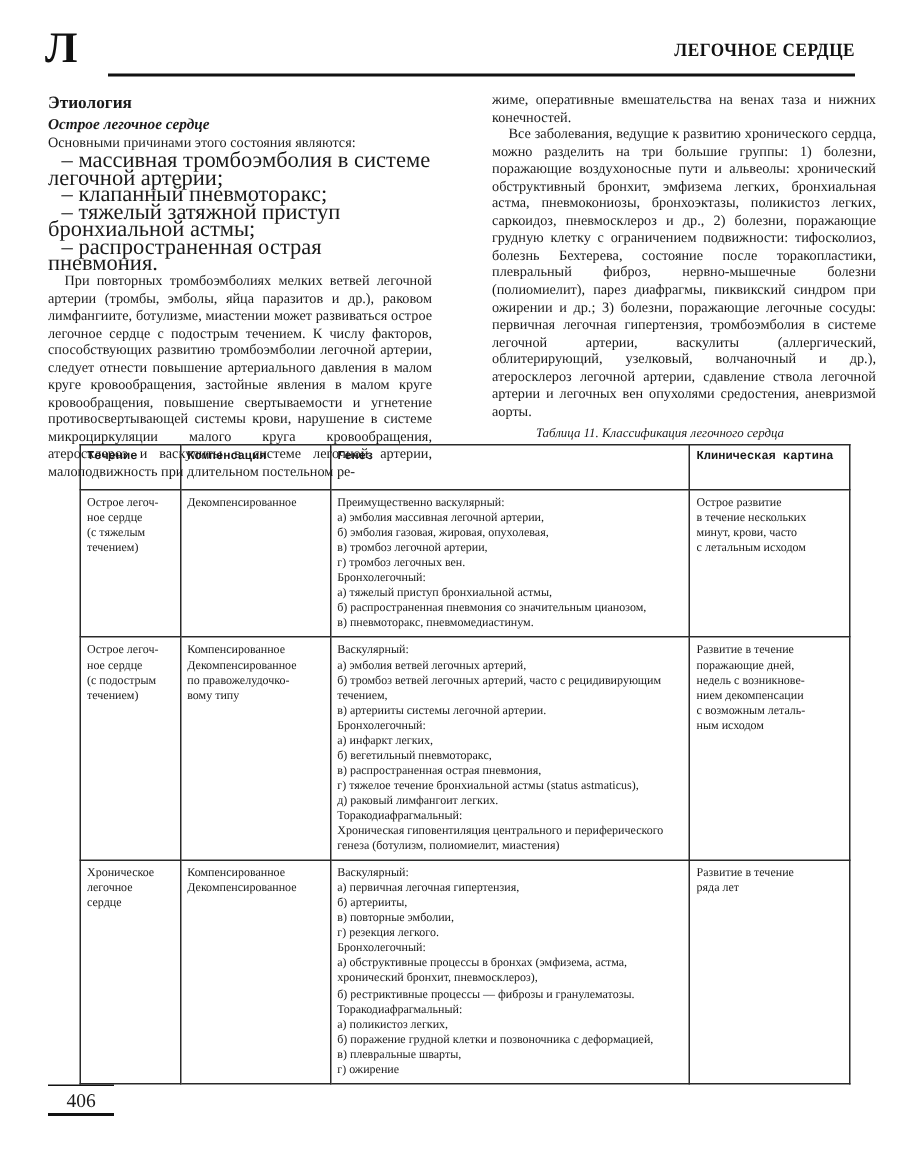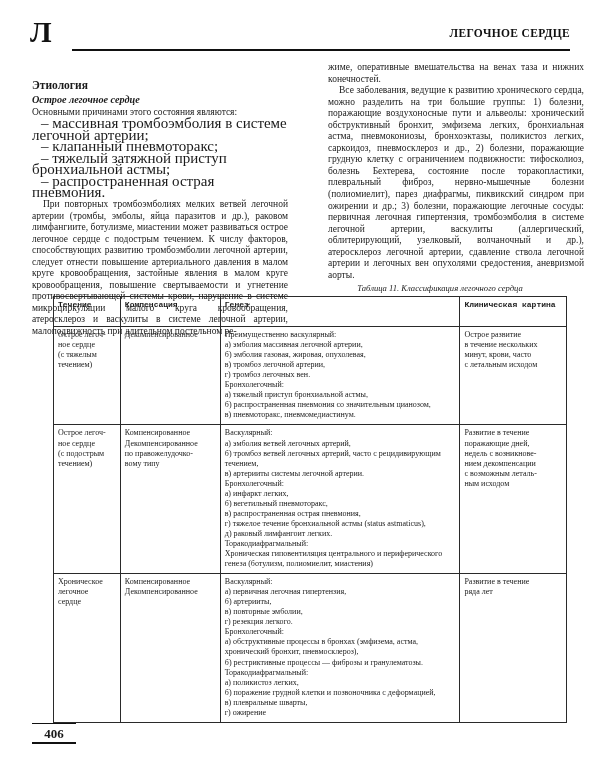--- a/index.html
+++ b/index.html
@@ -66,21 +66,21 @@
     position: absolute;
     top: 62px;
     width: 256px;
   }
   .col-left  { left: 32px; }
   .col-right { left: 328px; }
 
   .h-etio {
     font-size: 11.5px;
     font-weight: 700;
-    margin: 16px 0 1px 0;
+    margin: 0 0 1px 0;
     line-height: 1.25;
   }
   .h-sub {
     font-size: 10.2px;
     font-weight: 700;
     font-style: italic;
     margin: 0 0 0px 0;
     line-height: 1.3;
   }
   .h-sub.indent { text-indent: 11px; }
@@ -155,21 +155,21 @@
     width: 44px;
     text-align: center;
   }
   .folio-rule {
     height: 1.3px;
     background: #111;
     width: 44px;
   }
   .folio-num {
     font-size: 13px;
-    font-weight: 700;
+    font-weight: 400;
     line-height: 17px;
     padding: 1px 0 0 0;
   }
 </style>
 </head>
 <body>
 
 <div class="page">
 
   <div class="runhead">

